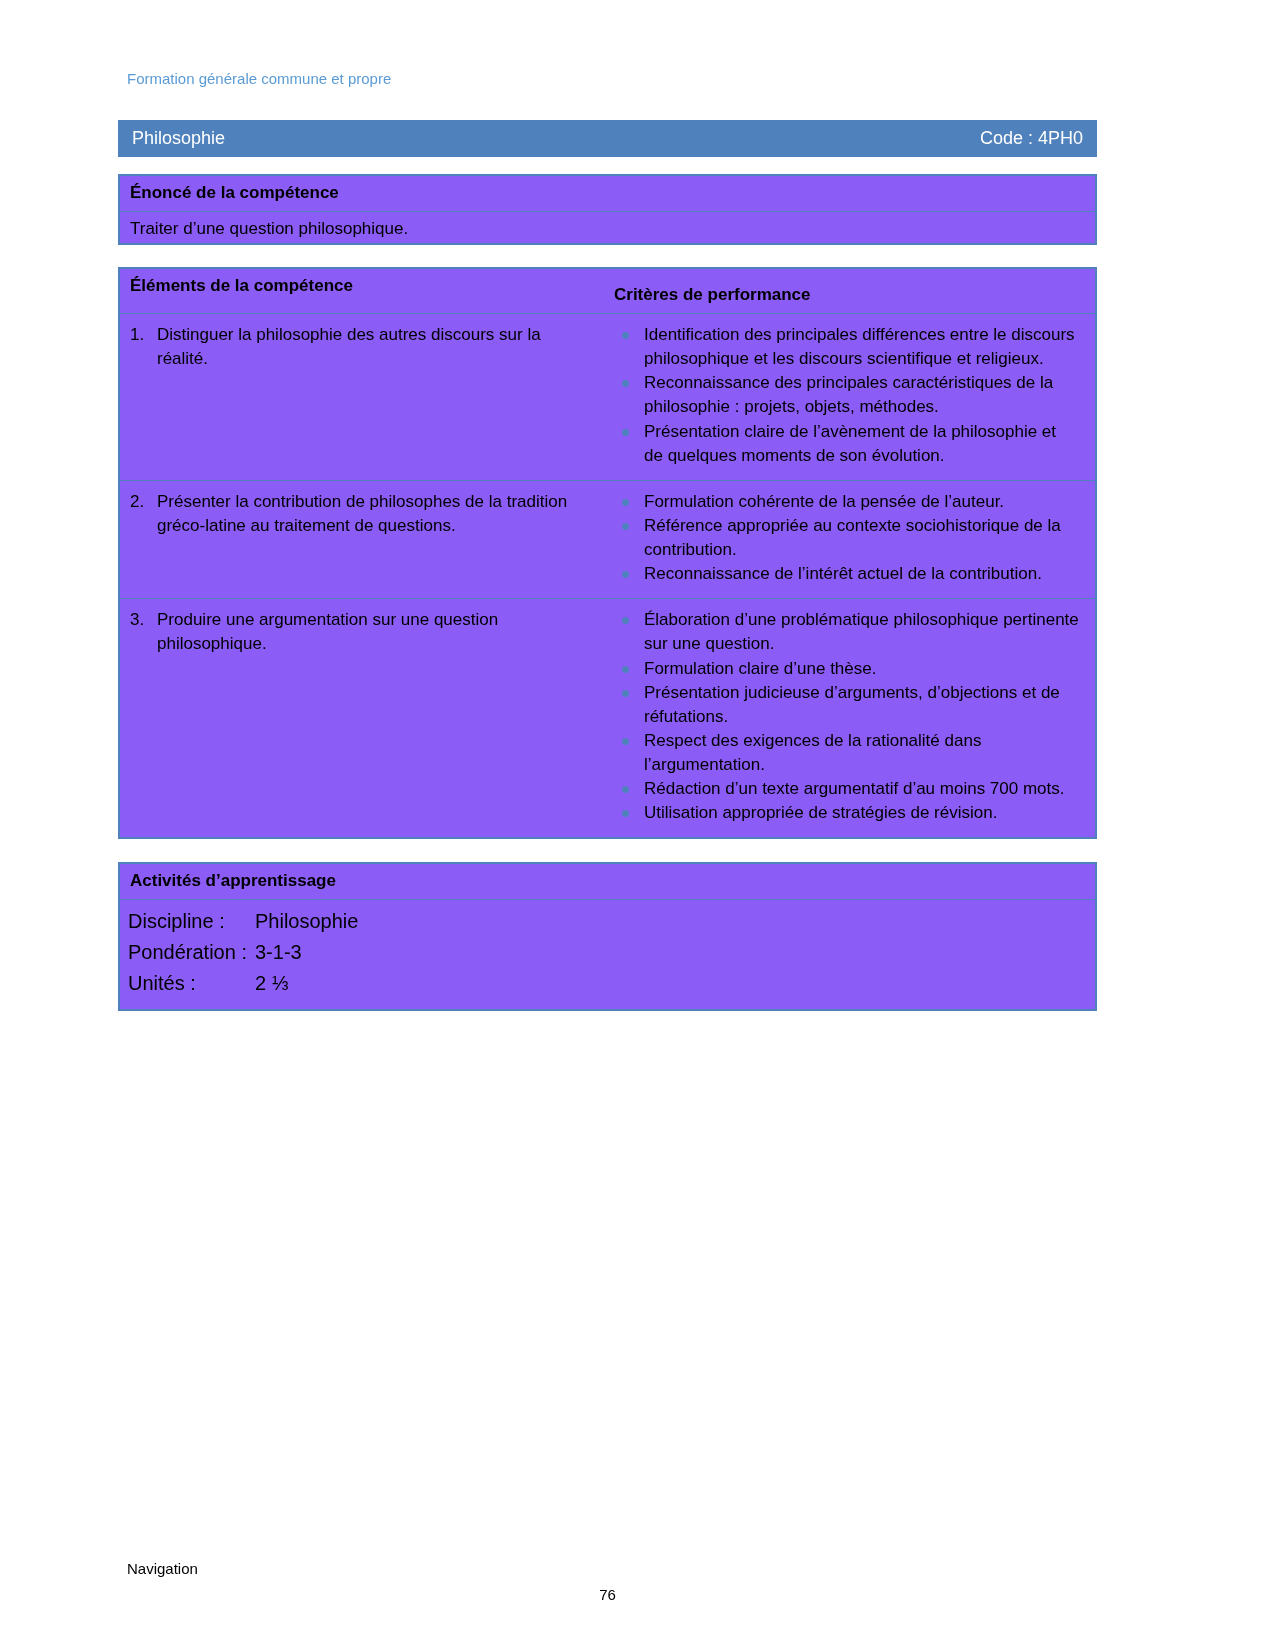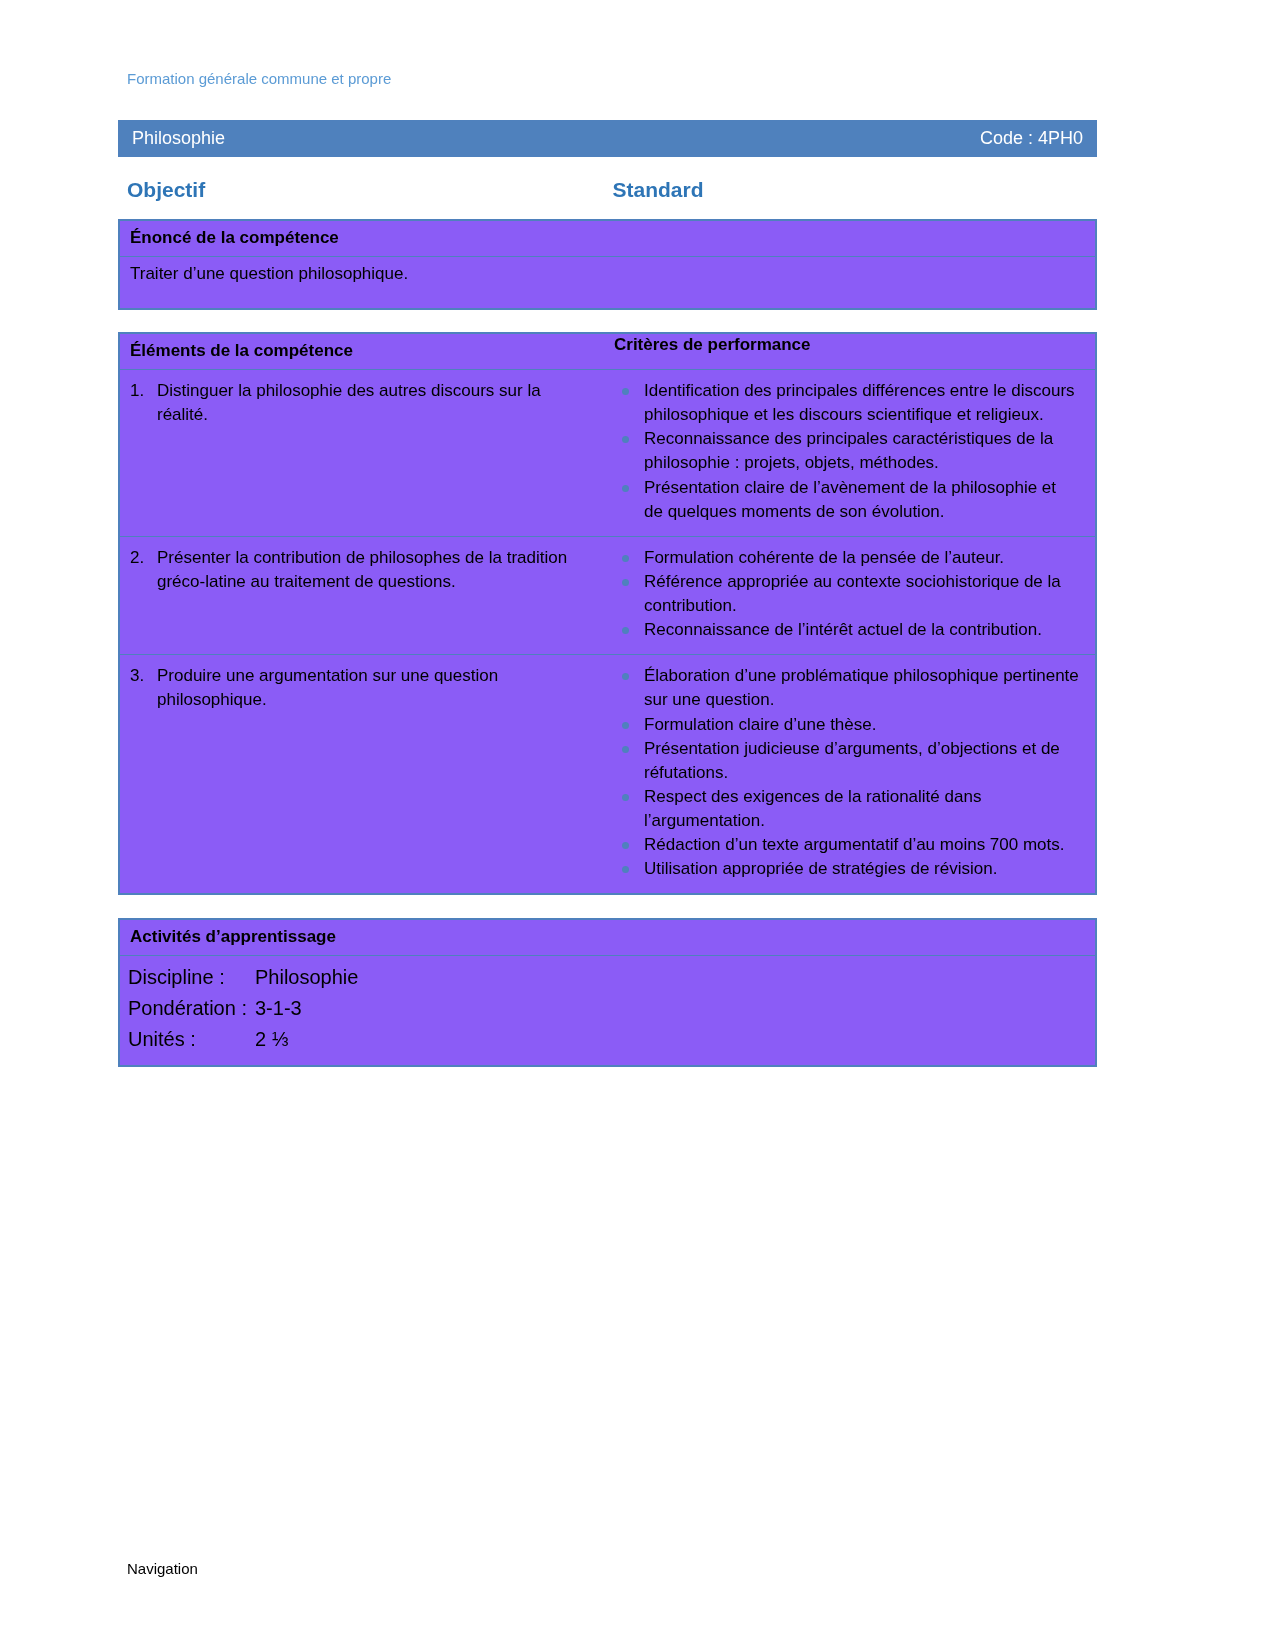--- a/index.html
+++ b/index.html
@@ -14,26 +14,26 @@
     color:var(--bar-text,#ffffff);display:flex;align-items:center;justify-content:space-between;
     padding:0 14px;font-size:18px;}
 
   .headings{display:flex;margin-top:21px;}
   .headings .h{width:50%;font-size:21px;font-weight:bold;color:var(--heading-blue,#2e75b6);}
   .headings .h.left{padding-left:9px;}
   .headings .h.right{padding-left:5px;}
 
   .box{border:2px solid var(--accent-blue,#4f81bd);margin-top:17px;background:#8b5cf6;}
   .box-title{font-weight:bold;font-size:17px;padding:7px 10px 8px;border-bottom:1px solid var(--accent-blue,#4f81bd);}
-  .box-body{font-size:17px;padding:7px 10px 24px;}
+  .box-body{font-size:17px;padding:7px 10px 4px;}
 
   .comp{margin-top:22px;}
   .comp-head{display:flex;border-bottom:1px solid var(--accent-blue,#4f81bd);font-weight:bold;font-size:17px;}
   .comp-head .lh{flex:0 0 482px;padding:7px 10px 8px;}
-  .comp-head .rh{flex:1;padding:1px 10px 8px 12px;}
+  .comp-head .rh{flex:1;padding:16px 10px 8px 12px;}
   .comp-row{display:flex;border-bottom:1px solid var(--accent-blue,#4f81bd);font-size:17px;line-height:1.42;}
   .comp-row:last-child{border-bottom:none;}
   .cell-el{flex:0 0 482px;padding:9px 14px 12px 10px;}
   .cell-cr{flex:1;padding:9px 16px 12px 12px;}
   .numbered{display:flex;}
   .num{flex:0 0 27px;}
   .eltext{flex:1;}
   .crit-list{list-style:none;margin:0;padding:0;}
   .crit-list li{position:relative;padding-left:30px;}
   .crit-list li::before{content:"";position:absolute;left:8px;top:9px;width:7px;height:7px;
@@ -54,24 +54,20 @@
 <div class="page">
   <div class="content">
 
     <div class="breadcrumb">Formation générale commune et propre</div>
 
     <div class="title-bar">
       <span>Philosophie</span>
       <span>Code : 4PH0</span>
     </div>
 
-    <div class="headings">
-      <div class="h left">Objectif</div>
-      <div class="h right">Standard</div>
-    </div>
 
     <div class="box">
       <div class="box-title">Énoncé de la compétence</div>
       <div class="box-body">Traiter d’une question philosophique.</div>
     </div>
 
     <div class="box comp">
       <div class="comp-head">
         <div class="lh">Éléments de la compétence</div>
         <div class="rh">Critères de performance</div>
@@ -143,13 +139,14 @@
         <div class="act-row">
           <span class="act-label">Unités :</span>
           <span class="act-value">2 ⅓</span>
         </div>
       </div>
     </div>
 
   </div>
 
   <div class="footer-nav">Navigation</div>
+  <div class="page-num">76</div>
 </div>
 
 </body></html>

